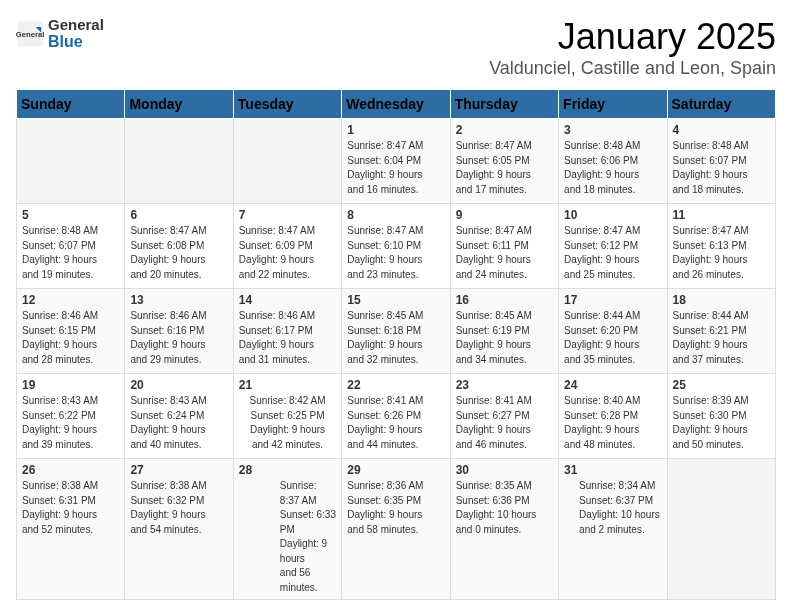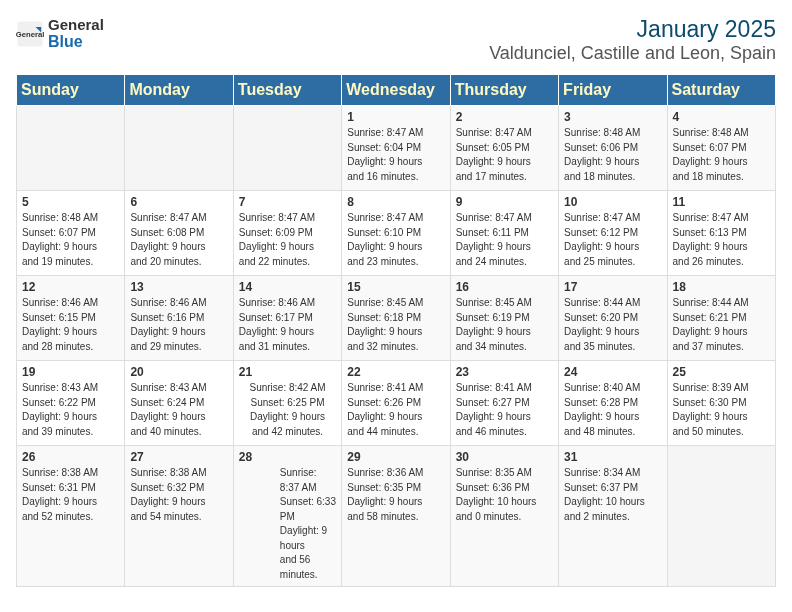--- a/index.html
+++ b/index.html
@@ -23,38 +23,38 @@
       gap: 4px;
     }
     .logo-icon {
       width: 28px;
       height: 28px;
     }
     .title-area {
       text-align: right;
     }
     .title-area h1 {
-      font-size: 23px;
-      color: #0c4a6e;
+      font-size: 36px;
+      color: #000000;
       font-weight: normal;
     }
     .title-area h2 {
       font-size: 18px;
       color: #555;
       font-weight: normal;
     }
     table {
       width: 100%;
       border-collapse: collapse;
       table-layout: fixed;
     }
     thead tr th {
       background-color: #2e6da4;
-      color: #fef9c3;
-      font-size: 16px;
+      color: #000000;
+      font-size: 14px;
       font-weight: bold;
       padding: 6px 4px;
       text-align: left;
       border: 1px solid #fff;
     }
     tbody tr td {
       vertical-align: top;
       padding: 4px 5px;
       font-size: 10.5px;
       color: #333;
@@ -330,21 +330,21 @@
         </td>
         <td>
           <div class="day-num">30</div>
           <div class="day-info" style="white-space: pre-line;">Sunrise: 8:35 AM
 Sunset: 6:36 PM
 Daylight: 10 hours
 and 0 minutes.</div>
         </td>
         <td>
           <div class="day-num">31</div>
-          <div class="day-info" style="white-space: pre-line;">Sunrise: 8:34 AM
+          <div class="day-info" style="white-space: pre-line; margin-left: 15px;">Sunrise: 8:34 AM
 Sunset: 6:37 PM
 Daylight: 10 hours
 and 2 minutes.</div>
         </td>
         <td class="empty-cell"></td>
       </tr>
     </tbody>
 </table>
 
 </body></html>

